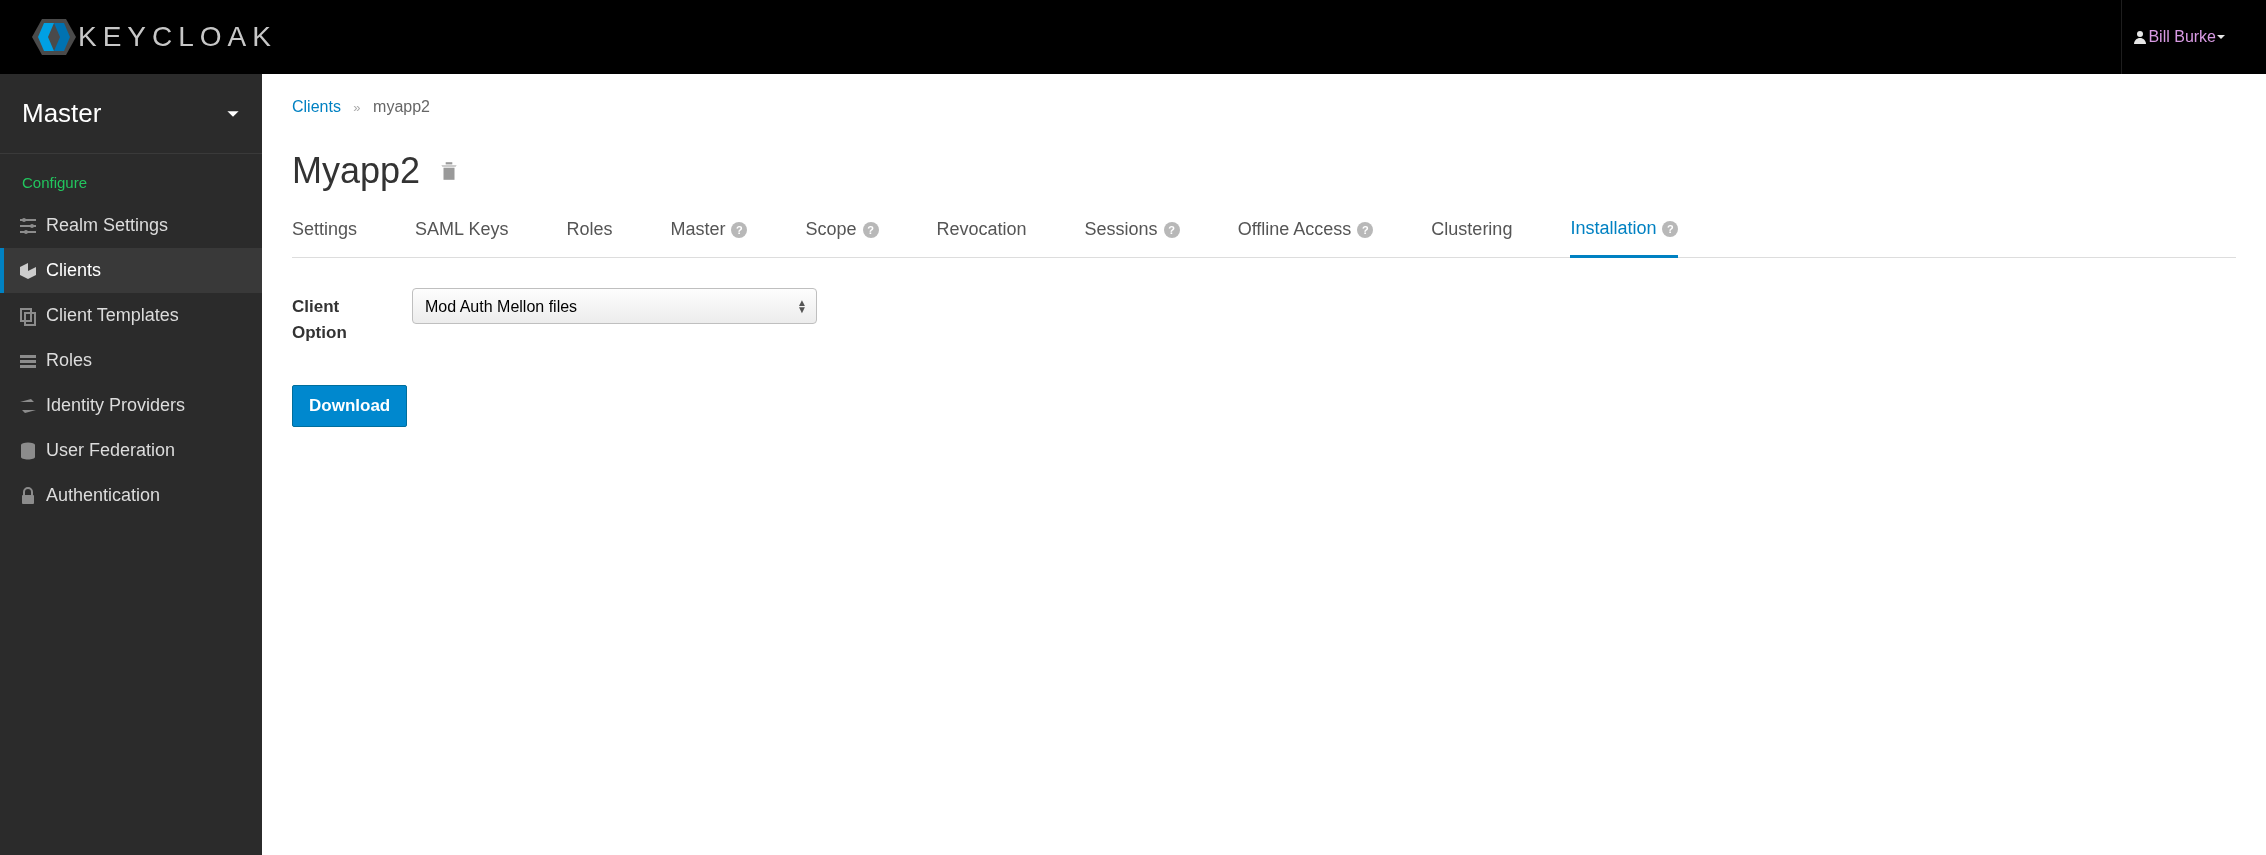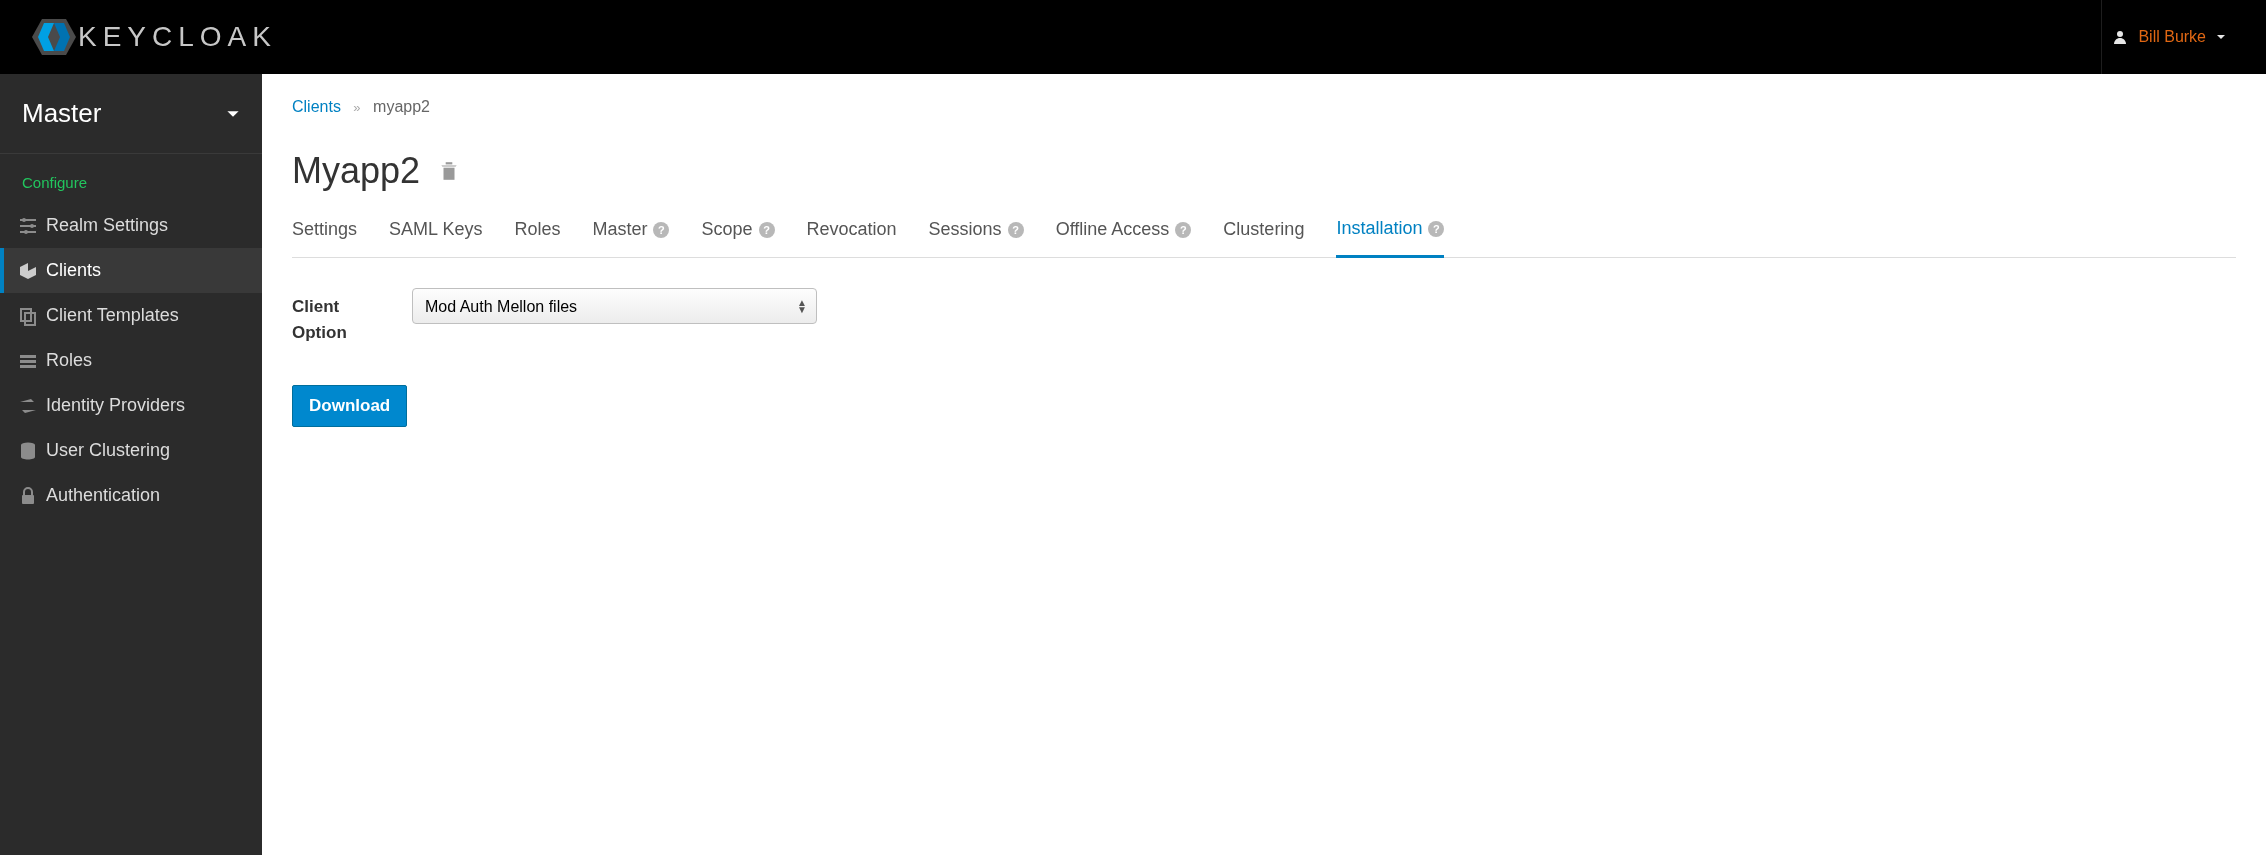--- a/index.html
+++ b/index.html
@@ -2,21 +2,21 @@
 <html><head>
 <meta charset="utf-8">
 <style>
 * { box-sizing: border-box; margin: 0; padding: 0; }
 body { font-family: "Helvetica Neue", Helvetica, Arial, sans-serif; background: #fff; color: #333; }
 
 
 .topbar { background: #000; height: 74px; display: flex; align-items: center; justify-content: space-between; padding: 0 30px; }
 .logo { display: flex; align-items: center; gap: 0; color: #c7c7c7; font-size: 28px; letter-spacing: 6px; font-weight: 300; }
 .logo-mark { width: 48px; height: 48px; }
-.user-menu { display: flex; align-items: center; gap: 10px; color: #f97316; opacity: .9; cursor: pointer; padding: 0 10px; border-left: 1px solid #222; height: 74px; }
+.user-menu { display: flex; align-items: center; color: #f0abfc; opacity: .9; cursor: pointer; padding: 0 10px; border-left: 1px solid #222; height: 74px; }
 .user-menu .u-name { font-size: 16px; }
 
 
 .shell { display: flex; min-height: calc(100vh - 74px); }
 .sidebar { width: 262px; background: #2b2b2b; color: #dcdcdc; display: flex; flex-direction: column; }
 .realm-sel { display: flex; align-items: center; justify-content: space-between; padding: 24px 22px; font-size: 26px; cursor: pointer; border-bottom: 1px solid #3a3a3a; color: #fff; gap: 36px; }
 .sec-label { color: #22c55e; font-size: 15px; padding: 20px 22px 12px; }
 .nav { list-style: none; }
 .nav li { display: flex; align-items: center; gap: 16px; padding: 12px 22px 12px 46px; font-size: 18px; color: #dcdcdc; cursor: pointer; position: relative; }
 .nav li.active { background: #393939; color: #fff; }
@@ -25,21 +25,21 @@
 .nav li.active .ico { opacity: .9; }
 
 
 .main { flex: 1; padding: 24px 30px; }
 .breadcrumbs { font-size: 16px; color: #666; margin-bottom: 34px; }
 .breadcrumbs a { color: #0081c2; text-decoration: none; }
 .bc-sep { color: #aaa; margin: 0 8px; font-size: 13px; }
 .page-title { display: flex; align-items: center; gap: 18px; font-size: 36px; font-weight: 400; color: #333; margin-bottom: 26px; }
 .trash { color: #9a9a9a; cursor: pointer; }
 
-.tabs { display: flex; flex-wrap: wrap; gap: 32px; border-bottom: 1px solid #ddd; margin-bottom: 30px; }
+.tabs { display: flex; flex-wrap: wrap; gap: 58px; border-bottom: 1px solid #ddd; margin-bottom: 30px; }
 .tab { padding: 0 0 16px 0; font-size: 18px; color: #555; cursor: pointer; display: flex; align-items: center; gap: 6px; }
 .tab.active { color: #0081c2; border-bottom: 3px solid #0081c2; margin-bottom: -1px; }
 .tab .help { width: 16px; height: 16px; background: #b8b8b8; border-radius: 50%; color: #fff; font-size: 11px; display: inline-flex; align-items: center; justify-content: center; font-weight: bold; }
 
 .form-row { display: flex; align-items: flex-start; gap: 40px; margin-bottom: 40px; }
 .form-label { width: 80px; font-weight: 700; font-size: 17px; line-height: 1.5; padding-top: 6px; }
 .select-wrap { position: relative; width: 405px; }
 .select-wrap select { width: 100%; height: 36px; padding: 0 28px 0 12px; font-size: 16px; background: linear-gradient(#fdfdfd,#ececec); border: 1px solid #bfbfbf; border-radius: 4px; appearance: none; -webkit-appearance: none; cursor: pointer; }
 .select-arrows { position: absolute; right: 10px; top: 50%; transform: translateY(-50%); font-size: 10px; color: #555; line-height: 7px; pointer-events: none; }
 
@@ -139,21 +139,21 @@
           </span>
         <span>Identity Providers</span>
       </li>
       <li>
         <span class="ico">
             <svg viewBox="0 0 20 20" fill="#dcdcdc">
               <ellipse cx="10" cy="4" rx="7" ry="2.5"></ellipse>
               <path d="M3 4v6c0 1.4 3.1 2.5 7 2.5s7-1.1 7-2.5V4M3 10v6c0 1.4 3.1 2.5 7 2.5s7-1.1 7-2.5v-6"></path>
             </svg>
           </span>
-        <span>User Clustering</span>
+        <span>User Federation</span>
       </li>
       <li>
         <span class="ico">
             <svg viewBox="0 0 20 20" fill="#dcdcdc">
               <rect x="4" y="9" width="12" height="9" rx="1"></rect>
               <path d="M6 9V6a4 4 0 018 0v3" fill="none" stroke="#dcdcdc" stroke-width="2"></path>
             </svg>
           </span>
         <span>Authentication</span>
       </li>

